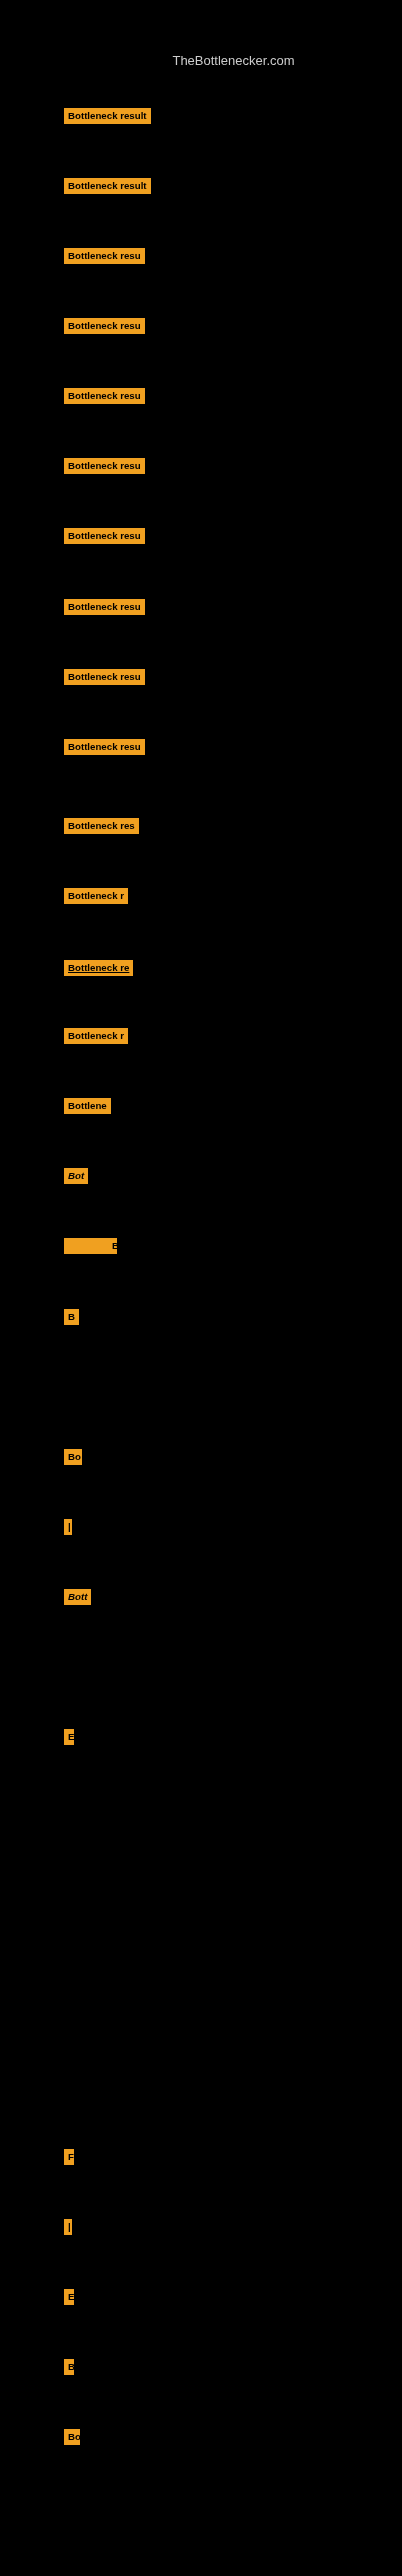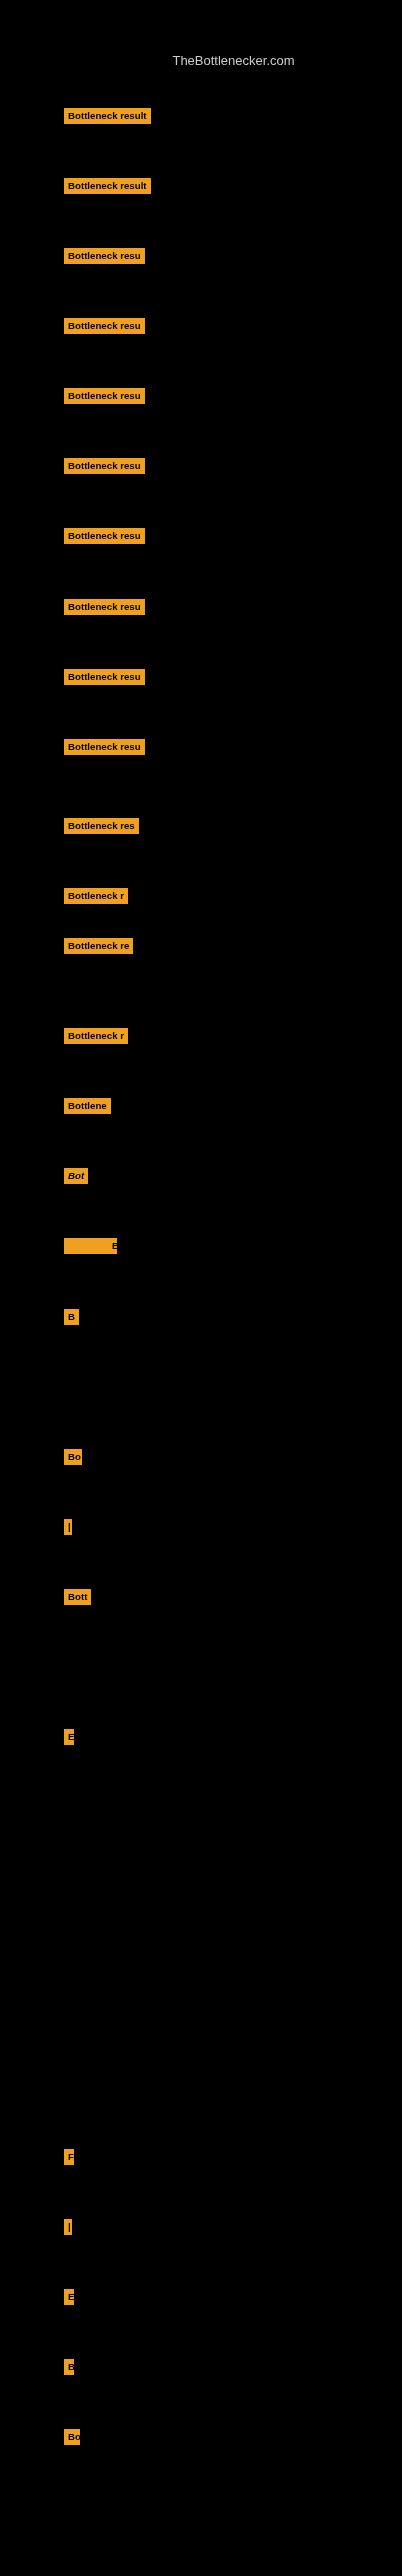--- a/index.html
+++ b/index.html
@@ -75,21 +75,21 @@
     </div>
     <div class="bottleneck-item" style="top: 675px;">
       <div class="bottleneck-badge" style="max-width: 95px;">Bottleneck resu</div>
     </div>
     <div class="bottleneck-item" style="top: 754px; text-align: right;">
       <div class="bottleneck-badge" style="max-width: 101px;">Bottleneck res</div>
     </div>
     <div class="bottleneck-item" style="top: 824px;">
       <div class="bottleneck-badge" style="max-width: 81px;">Bottleneck r</div>
     </div>
-    <div class="bottleneck-item" style="top: 874px;">
+    <div class="bottleneck-item" style="top: 896px; text-decoration: underline;">
       <div class="bottleneck-badge" style="max-width: 89px;">Bottleneck re</div>
     </div>
     <div class="bottleneck-item" style="top: 964px;">
       <div class="bottleneck-badge" style="max-width: 77px;">Bottleneck r</div>
     </div>
     <div class="bottleneck-item" style="top: 1034px;">
       <div class="bottleneck-badge" style="max-width: 58px;">Bottlene</div>
     </div>
     <div class="bottleneck-item" style="top: 1104px;">
       <div class="bottleneck-badge" style="max-width: 29px; font-style: italic;">Bot</div>
@@ -99,21 +99,21 @@
     </div>
     <div class="bottleneck-item" style="top: 1245px;">
       <div class="bottleneck-badge" style="max-width: 14.5px;">B</div>
     </div>
     <div class="bottleneck-item" style="top: 1385px;">
       <div class="bottleneck-badge" style="max-width: 17.7px;">Bo</div>
     </div>
     <div class="bottleneck-item" style="top: 1455px;">
       <div class="bottleneck-badge" style="max-width: 6.4px;">|</div>
     </div>
-    <div class="bottleneck-item" style="top: 1525px;">
+    <div class="bottleneck-item" style="top: 1525px; font-style: italic;">
       <div class="bottleneck-badge" style="max-width: 32px;">Bott</div>
     </div>
     <div class="bottleneck-item" style="top: 1665px;">
       <div class="bottleneck-badge" style="max-width: 9.7px;">E</div>
     </div>
     <div class="bottleneck-item" style="top: 2085px;">
       <div class="bottleneck-badge" style="max-width: 9.7px;">F</div>
     </div>
     <div class="bottleneck-item" style="top: 2155px;">
       <div class="bottleneck-badge" style="max-width: 6.4px;">|</div>

